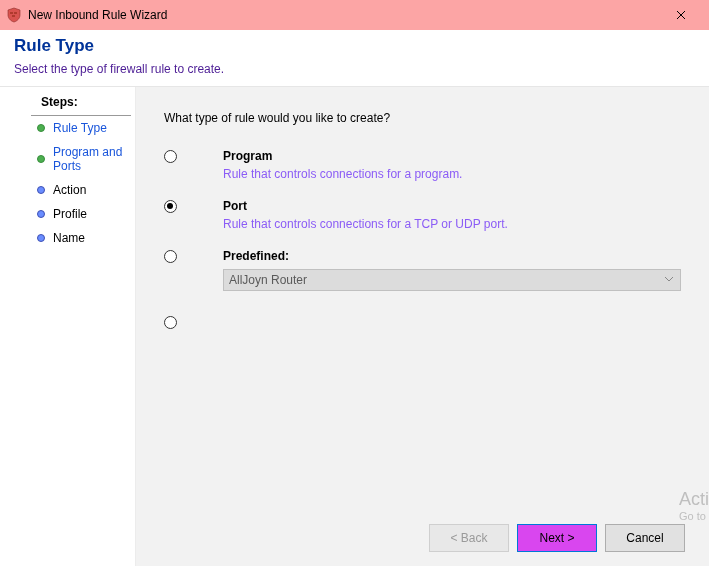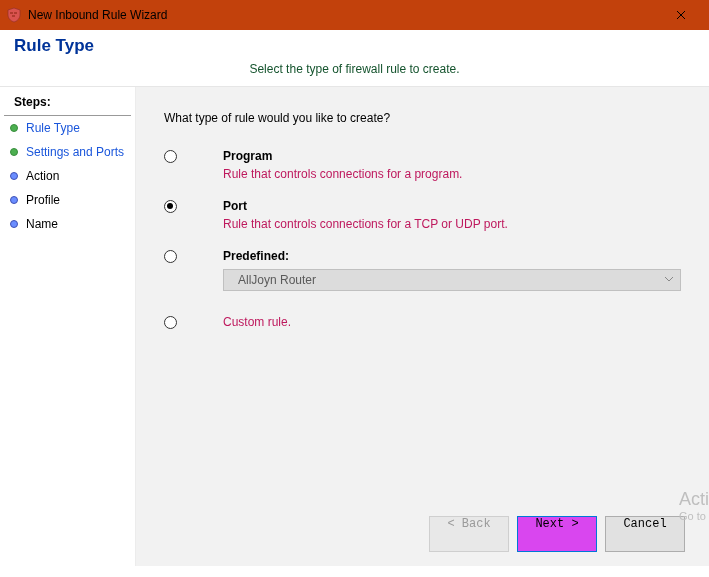--- a/index.html
+++ b/index.html
@@ -14,21 +14,21 @@
     overflow: hidden;
     position: relative;
   }
 
   
   .titlebar {
     display: flex;
     align-items: center;
     height: 30px;
     padding: 0 8px 0 6px;
-    background: #c2410c;
+    background: #fca5a5;
   }
   .titlebar .icon {
     width: 16px; height: 16px;
     margin-right: 6px;
   }
   .titlebar .title {
     flex: 1;
     font-size: 12px;
     color: #000;
   }
@@ -47,35 +47,35 @@
     padding: 6px 14px 10px 14px;
   }
   .header h1 {
     margin: 0 0 6px 0;
     font-size: 17px;
     font-weight: bold;
     color: #003399;
   }
   .header .sub {
     font-size: 12px;
-    color: #14532d;
-    text-align: center;
+    color: #4c1d95;
   }
 
   
   .body {
     display: flex;
     height: 480px;
     border-top: 1px solid #e6e6e6;
   }
   .sidebar {
     width: 188px;
     background: #fff;
     border-right: 1px solid #ececec;
     padding-top: 4px;
+    padding-left: 27px;
   }
   .sidebar-title {
     font-weight: bold;
     padding: 4px 10px 6px 10px;
     border-bottom: 1px solid #999;
     margin: 0 4px 0 4px;
   }
   .step {
     display: flex;
     align-items: center;
@@ -124,61 +124,61 @@
   .radio.selected::after {
     content:"";
     position:absolute;
     top:2px; left:2px;
     width:6px; height:6px;
     border-radius:50%;
     background:#000;
   }
   .opt-body { flex:1; }
   .opt-title { font-weight: bold; font-size: 12px; margin-bottom: 4px; }
-  .opt-desc { font-size: 12px; color:#be185d; }
+  .opt-desc { font-size: 12px; color:#8b5cf6; }
 
   .dropdown {
     margin-top: 6px;
     margin-bottom: 6px;
     width: 458px;
     height: 22px;
     background:#dcdcdc;
     border:1px solid #c0c0c0;
     color:#5a5a5a;
     font-size:12px;
     display:flex;
     align-items:center;
-    padding:0 14px;
+    padding:0 5px;
     position:relative;
   }
   .dropdown .chev {
     position:absolute;
     right:6px;
     top:4px;
     color:#7a7a7a;
     font-size:11px;
   }
 
   .footer {
     position:absolute;
     bottom:14px;
     right:24px;
     display:flex;
     gap:8px;
   }
   .btn {
     width:80px;
-    height:36px;
+    height:28px;
     font-size:12px;
     background:#e1e1e1;
     border:1px solid #adadad;
     display:flex;
+    align-items:center;
     justify-content:center;
     color:#000;
-    font-family:Liberation Mono, monospace;
   }
   .btn.disabled {
     color:#9a9a9a;
     background:#e8e8e8;
     border-color:#cfcfcf;
   }
   .btn.primary {
     border:1px solid #0078d7;
     background:#d946ef;
   }
@@ -229,21 +229,21 @@
 
   <div class="sidebar">
     <div class="sidebar-title">Steps:</div>
 
     <div class="step current">
       <span class="bullet green"></span>
       <span class="label">Rule Type</span>
     </div>
     <div class="step future">
       <span class="bullet green"></span>
-      <span class="label">Settings and Ports</span>
+      <span class="label">Program and Ports</span>
     </div>
     <div class="step">
       <span class="bullet blue"></span>
       <span class="label">Action</span>
     </div>
     <div class="step">
       <span class="bullet blue"></span>
       <span class="label">Profile</span>
     </div>
     <div class="step">
@@ -282,21 +282,20 @@
                 <path d="M1 3 L5 7 L9 3" fill="none" stroke="#888" stroke-width="1"></path>
               </svg>
           </span>
         </div>
       </div>
     </div>
 
     <div class="opt">
       <span class="radio"></span>
       <div class="opt-body">
-        <div class="opt-desc">Custom rule.</div>
       </div>
     </div>
 
     <div class="footer">
       <div class="btn disabled">
         <span>&lt; Back</span>
       </div>
       <div class="btn primary">
         <span>Next &gt;</span>
       </div>

